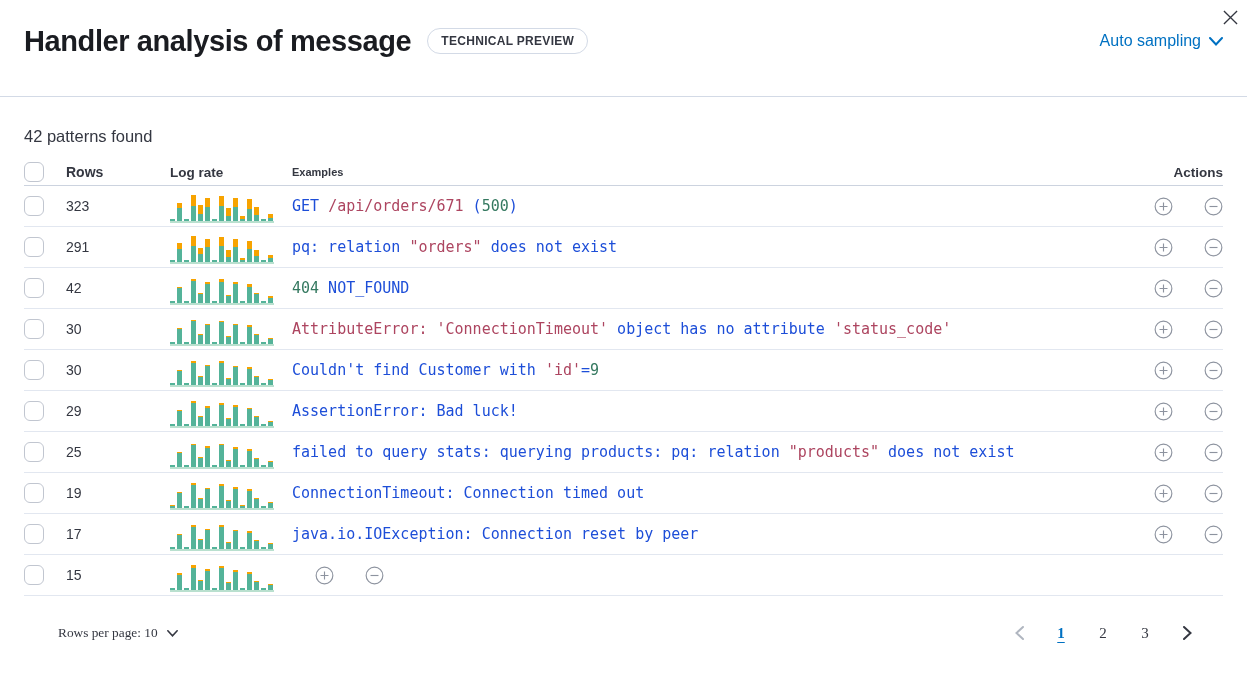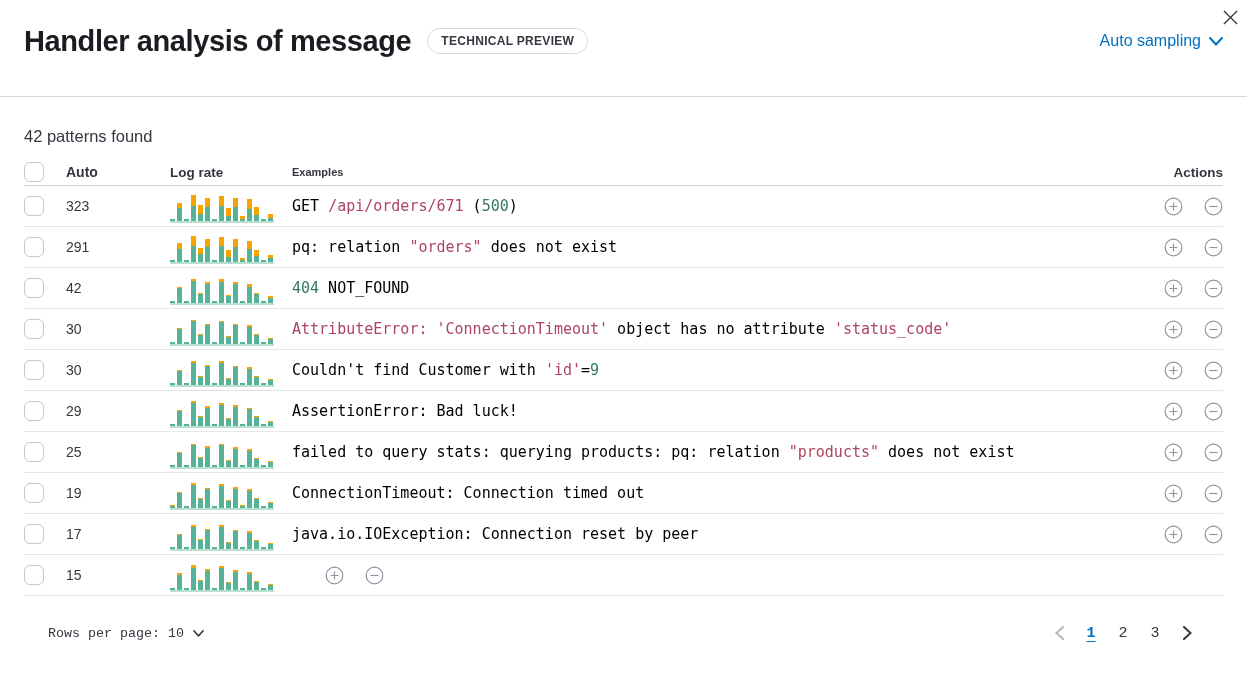--- a/index.html
+++ b/index.html
@@ -2,21 +2,21 @@
 <html><head>
 <meta charset="utf-8">
 <style>
   * { box-sizing: border-box; }
   html,body { margin:0; padding:0; }
   body {
     width:1247px; height:684px; overflow:hidden; background:#fff;
     font-family:"Liberation Sans","DejaVu Sans",sans-serif; color:#343741;
     position:relative;
   }
-  button { background:none; border:none; padding:0; cursor:pointer; font-family:Liberation Mono, monospace; }
+  button { background:none; border:none; padding:0; cursor:pointer; font-family:Liberation Serif, serif;margin-left:10px; }
 
   
   .flyout-header {
     height:97px; border-bottom:1px solid #d3dae6;
     display:flex; align-items:center; padding:0 24px 14px 24px; position:relative;
   }
   .page-title { font-size:29px; font-weight:700; color:#1a1c21; letter-spacing:-0.4px; margin:0; }
   .badge {
     margin-left:16px; border:1px solid #d3dae6; border-radius:14px; background:#fff;
     padding:5px 13px; font-size:12px; font-weight:700; letter-spacing:0.3px; color:#343741;
@@ -58,21 +58,21 @@
   }
 
   
   .sparkline { position:relative; width:104px; height:33px; display:flex; align-items:flex-end; gap:2px; padding-bottom:2px; }
   .baseline { position:absolute; left:0; right:0; bottom:0; height:2px; background:#b9e0cf; }
   .bar { width:5px; display:flex; flex-direction:column; justify-content:flex-end; position:relative; z-index:1; }
   .seg-o { background:#f7a300; }
   .seg-t { background:#54b399; }
 
   
-  .c-purple { color:#000000; }
+  .c-purple { color:#1d4ed8; }
   .c-red    { color:#ad4560; }
   .c-green  { color:#357960; }
 
   .action-btn { width:20px; height:20px; color:#8d939f; display:flex; align-items:center; justify-content:center; }
 
   
   .footer {
     display:flex; justify-content:space-between; align-items:center;
     padding:0 24px; margin-top:25px; font-size:14.5px;
   }
@@ -112,21 +112,21 @@
   </header>
 
   <main class="content">
     <div class="summary">42 patterns found</div>
 
     <div class="table">
       <div class="thead">
         <div class="cell-check">
           <span class="checkbox"></span>
         </div>
-        <div class="cell-count">Auto</div>
+        <div class="cell-count">Rows</div>
         <div class="cell-chart">Log rate</div>
         <div class="cell-example" style="font-family:'Liberation Sans','DejaVu Sans',sans-serif;font-size:11px;">Examples</div>
         <div class="cell-actions th-actions" style="display:block;">Actions</div>
       </div>
       <div id="table-body">
           <div class="row">
             <div class="cell-check">
               <span class="checkbox"></span>
             </div>
             <div class="cell-count">323</div>

